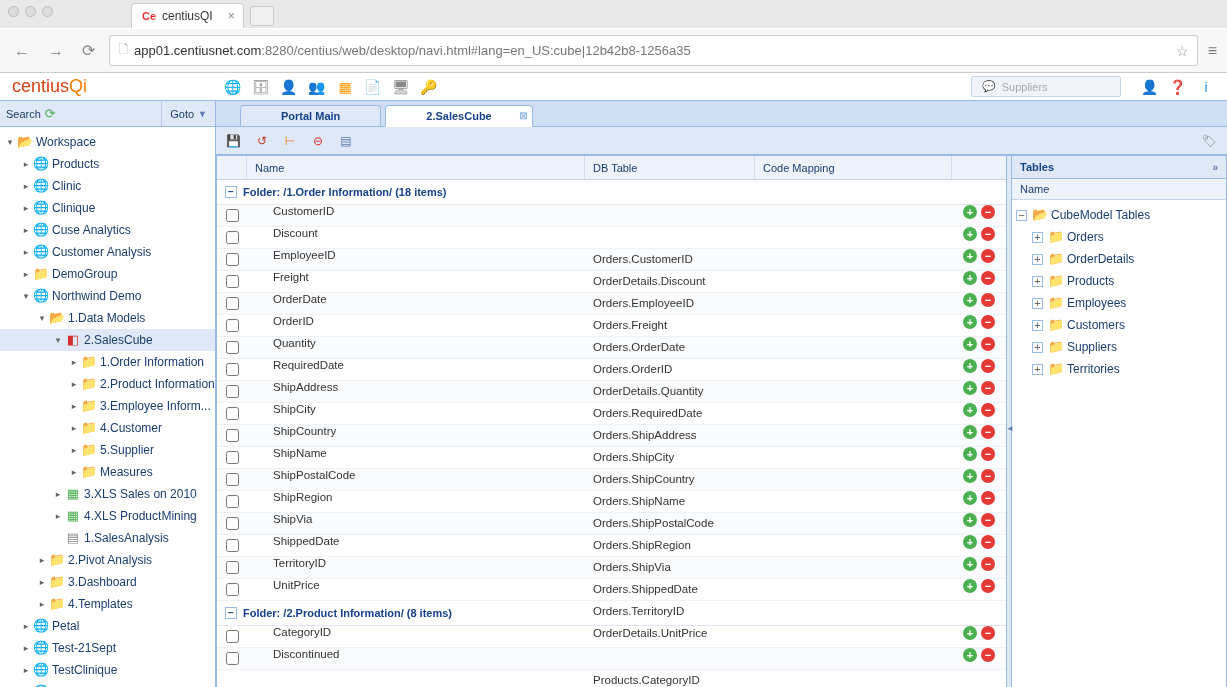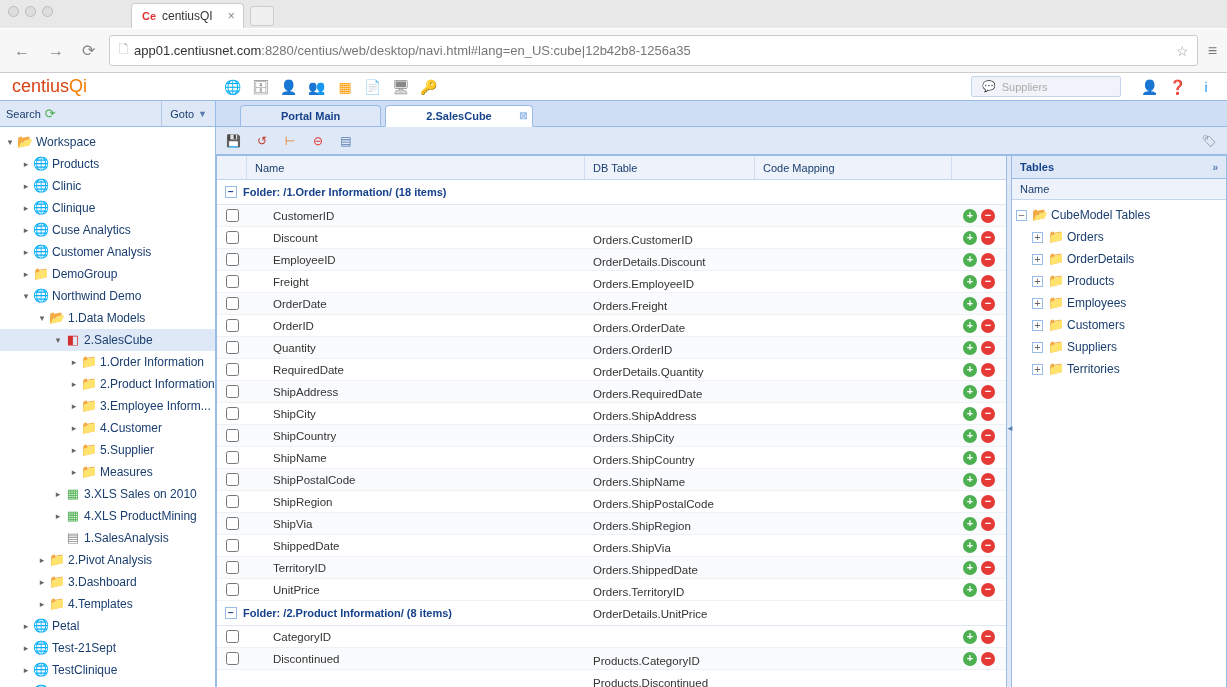--- a/index.html
+++ b/index.html
@@ -74,21 +74,21 @@
     .grid-header { display: flex; background: #eef3fb; border-bottom: 1px solid #c5d5ed; font-size: 11px; color: #1a3e6f; position: sticky; top: 0; z-index: 2; height: 24px; align-items: center; }
     .gh-check { width: 30px; border-right: 1px solid #d0dcef; height: 100%; }
     .gh-name { width: 338px; padding-left: 8px; border-right: 1px solid #d0dcef; height: 100%; display: flex; align-items: center; }
     .gh-db { width: 170px; padding-left: 8px; border-right: 1px solid #d0dcef; height: 100%; display: flex; align-items: center; text-align: center; }
     .gh-map { flex: 1; padding-left: 8px; border-right: 1px solid #d0dcef; height: 100%; display: flex; align-items: center; }
     .gh-act { width: 54px; }
     
     .group-row { background: #fff; color: #15428b; font-weight: bold; font-size: 11px; padding: 6px 8px; border-bottom: 1px solid #e0e7f3; display: flex; align-items: center; gap: 6px; }
     .group-toggle { width: 12px; height: 12px; border: 1px solid #99bbe8; font-size: 10px; line-height: 10px; text-align: center; color: #15428b; }
     
-    .data-row { display: flex; align-items: center; border-bottom: 1px solid #eef1f6; height: 22px; font-size: 11.5px; color: #333; }
+    .data-row { display: flex; border-bottom: 1px solid #eef1f6; height: 22px; font-size: 11.5px; color: #333; }
     .data-row:nth-child(odd) { background: #fafbfd; }
     .dr-check { width: 30px; display: flex; justify-content: center; }
     .dr-check input { cursor: pointer; }
     .dr-name { width: 338px; padding-left: 26px; }
     .dr-db { width: 170px; padding-left: 8px; margin-top: 48px; }
     .dr-map { flex: 1; padding-left: 8px; }
     .dr-act { width: 54px; display: flex; gap: 4px; justify-content: center; }
     .act-add, .act-del { width: 14px; height: 14px; border-radius: 50%; color: #fff; font-size: 11px; font-weight: bold; display: inline-flex; align-items: center; justify-content: center; cursor: pointer; line-height: 1; }
     .act-add { background: #4caf50; }
     .act-del { background: #e53935; }

